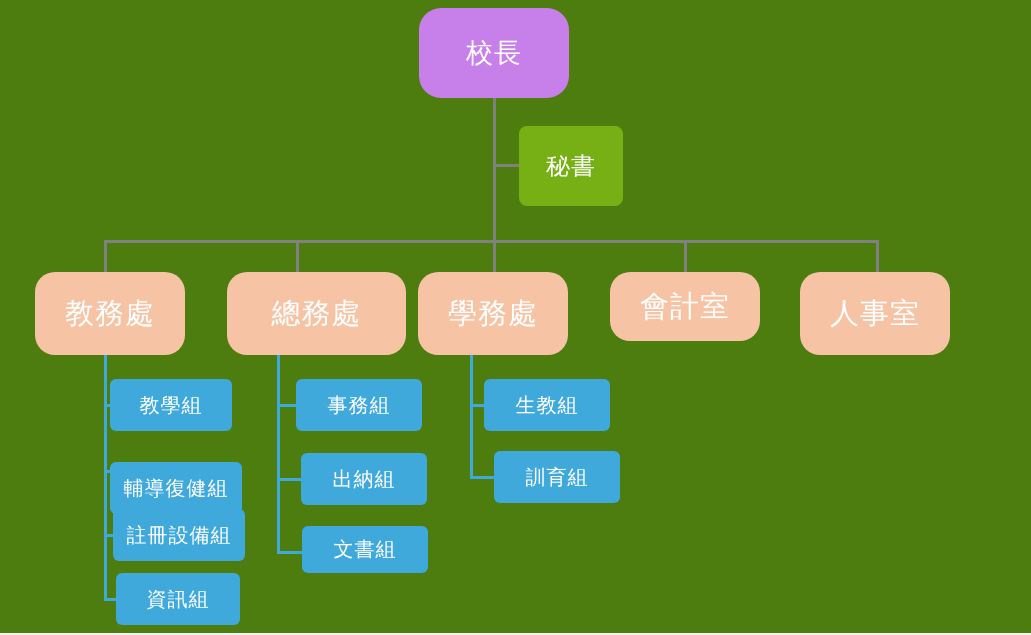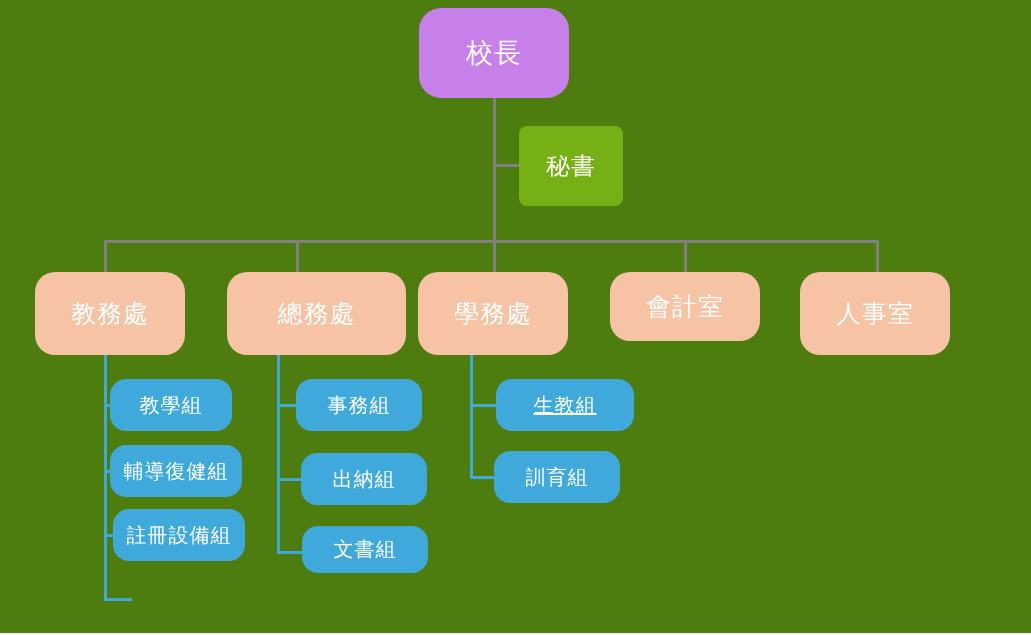--- a/index.html
+++ b/index.html
@@ -39,25 +39,25 @@
     font-size: 27px;
     background: #c77fea;
   }
   .node.level-aide {
     border-radius: 8px;
     font-size: 24px;
     background: #76b014;
   }
   .node.level-dept {
     border-radius: 20px;
-    font-size: 25px;
+    font-size: 29px;
     background: #f6c3a4;
   }
   .node.level-unit {
-    border-radius: 16px;
+    border-radius: 6px;
     font-size: 20px;
     background: #3fa9dc;
   }
 
   
   .conn {
     position: absolute;
     z-index: 1;
   }
   .conn.gray-v {
@@ -123,24 +123,25 @@
 
   <div class="node level-aide" style="left:519px; top:126px; width:104px; height:80px;">秘書</div>
 
   <div class="node level-dept" style="left:35px; top:272px; width:150px; height:83px;">教務處</div>
   <div class="node level-dept" style="left:227px; top:272px; width:179px; height:83px;">總務處</div>
   <div class="node level-dept" style="left:418px; top:272px; width:150px; height:83px;">學務處</div>
   <div class="node level-dept" style="left:610px; top:272px; width:150px; height:69px;">會計室</div>
   <div class="node level-dept" style="left:800px; top:272px; width:150px; height:83px;">人事室</div>
 
   <div class="node level-unit" style="left:110px; top:379px; width:122px; height:52px;">教學組</div>
-  <div class="node level-unit" style="left:110px; top:445px; width:132px; height:52px;">輔導復健組</div>
+  <div class="node level-unit" style="left:110px; top:462px; width:132px; height:52px;">輔導復健組</div>
   <div class="node level-unit" style="left:113px; top:509px; width:132px; height:52px;">註冊設備組</div>
+  <div class="node level-unit" style="left:116px; top:573px; width:124px; height:52px;">資訊組</div>
 
   <div class="node level-unit" style="left:296px; top:379px; width:126px; height:52px;">事務組</div>
   <div class="node level-unit" style="left:301px; top:453px; width:126px; height:52px;">出納組</div>
   <div class="node level-unit" style="left:302px; top:526px; width:126px; height:47px;">文書組</div>
 
-  <div class="node level-unit" style="left:496px; top:379px; width:138px; height:52px;text-decoration:underline;">生教組</div>
+  <div class="node level-unit" style="left:484px; top:379px; width:126px; height:52px;">生教組</div>
   <div class="node level-unit" style="left:494px; top:451px; width:126px; height:52px;">訓育組</div>
 
   <div class="bottom-edge"></div>
 </div>
 
 </body></html>

